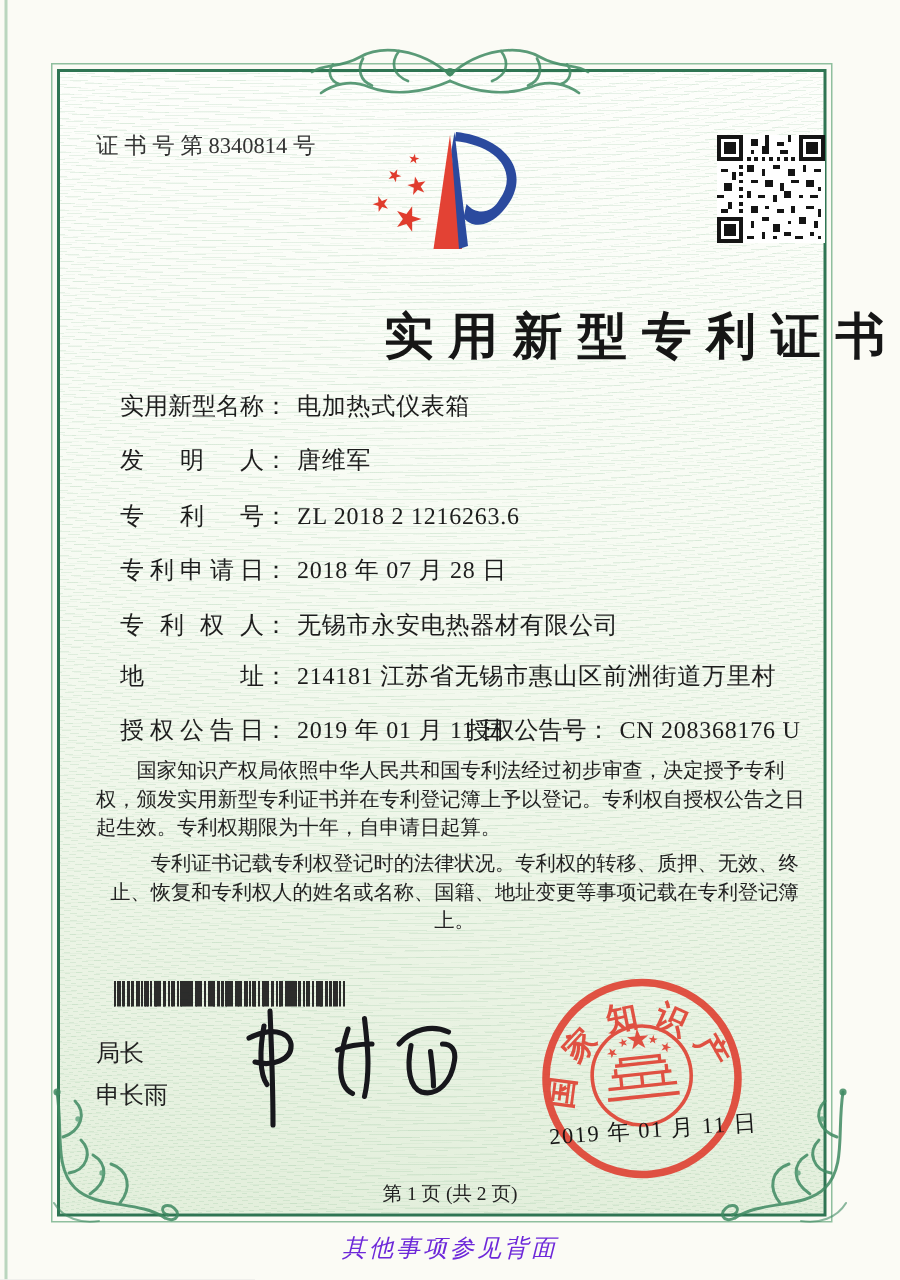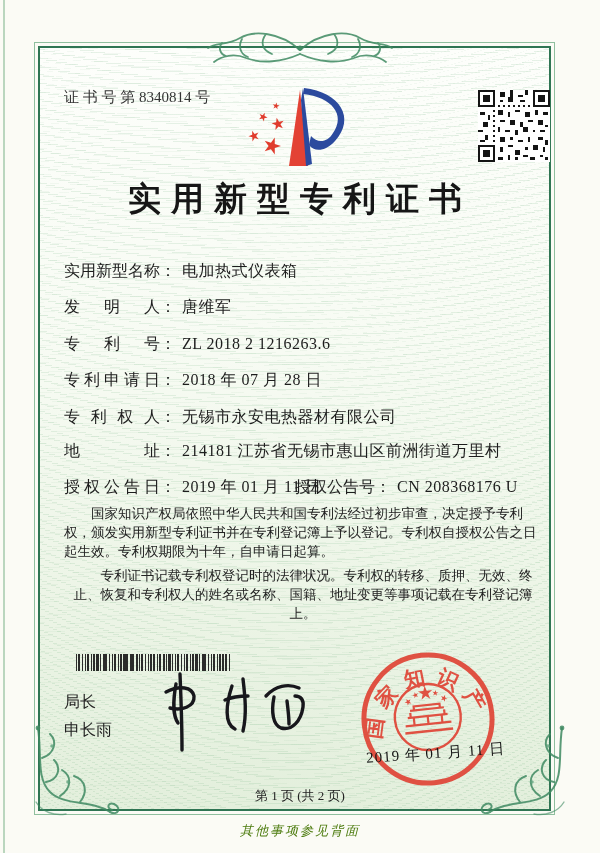--- a/index.html
+++ b/index.html
@@ -19,44 +19,44 @@
       repeating-radial-gradient(ellipse 1100px 520px at 20% -30%, rgba(110,175,125,.07) 0 1px, rgba(0,0,0,0) 1px 9px),
       linear-gradient(180deg,#fdfefb 0%,#f7fbf3 40%,#edf5e7 70%,#e3efdc 100%);
   }
   .frame::before{
     content:"";position:absolute;inset:-6px;border:1px solid #8fbf9e;pointer-events:none;
   }
   .abs{position:absolute;}
   .cert-number{left:64px;top:88px;font-size:15px;color:#333;}
   .qr{left:478px;top:90px;width:72px;height:72px;}
   .logo{left:232px;top:84px;width:136px;height:92px;}
-  .title{left:0;right:0;top:177px;text-align:center;font-size:33px;font-weight:600;letter-spacing:10px;color:#161616;}
+  .title{left:0;right:0;top:202px;text-align:right;font-size:33px;font-weight:600;letter-spacing:10px;color:#161616;}
   .frow{position:absolute;left:64px;width:480px;white-space:nowrap;}
-  .flabel{display:inline-block;width:96px;text-align:justify;text-align-last:justify;vertical-align:bottom;}
+  .flabel{display:inline-block;width:96px;text-align:justify;text-align-last:justify;vertical-align:bottom;margin-left:16px;}
   .fcolon{display:inline-block;margin-right:6px;}
   .fvalue{letter-spacing:.5px;margin-top:41px;}
   .fpair2{position:absolute;left:231px;top:0;white-space:nowrap;}
   .fpair2 .flabel{width:auto;text-align-last:auto;}
   .paras{left:64px;top:504px;width:478px;font-size:13.5px;line-height:19px;color:#222;}
   .paras p{margin:0;text-indent:2em;}
   .paras p + p{margin-top:5px;text-align:center;}
   .barcode{
     left:76px;top:654px;width:154px;height:17px;opacity:.92;
     background:
       repeating-linear-gradient(90deg,#1c1c1c 0 1.5px,rgba(0,0,0,0) 1.5px 3px),
       repeating-linear-gradient(90deg,#1c1c1c 0 1px,rgba(0,0,0,0) 1px 5.5px),
       repeating-linear-gradient(90deg,rgba(0,0,0,0) 0 2px,#1c1c1c 2px 3px,rgba(0,0,0,0) 3px 9px);
   }
   .sig-role{left:64px;top:692px;font-size:16px;color:#222;}
   .sig-name{left:64px;top:720px;font-size:16px;color:#222;}
   .sig-hand{left:146px;top:666px;width:188px;height:95px;}
   .seal{left:354px;top:645px;width:148px;height:148px;transform:rotate(-6deg);opacity:.92;}
   .seal-date{left:366px;top:744px;font-size:15px;color:#161616;transform:rotate(-4deg);letter-spacing:1px;}
   .footer-page{left:0;right:0;top:787px;text-align:center;font-size:13px;color:#222;}
-  .back-note{left:0;right:0;top:822px;text-align:center;font-size:13px;color:#4d7c0f;font-style:italic;letter-spacing:2px;}
+  .back-note{left:0;right:0;top:822px;text-align:center;font-size:16px;color:#6d28d9;font-style:italic;letter-spacing:2px;}
   .orn-top{left:202px;top:24px;width:196px;height:48px;}
   .orn-bl{left:26px;top:724px;width:98px;height:102px;}
   .orn-br{left:476px;top:724px;width:98px;height:102px;transform:scaleX(-1);}
 </style>
 </head>
 <body>
 
 <div id="page">
   <div class="scan-edge"></div>
 

